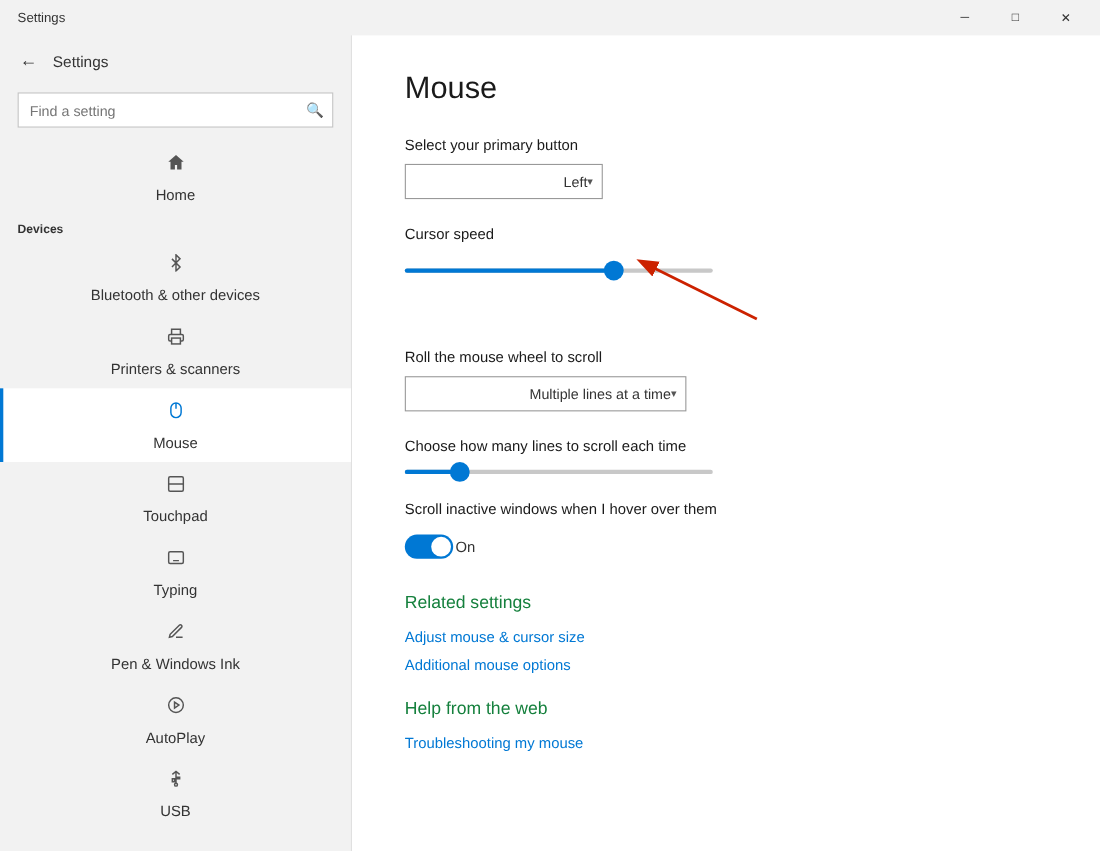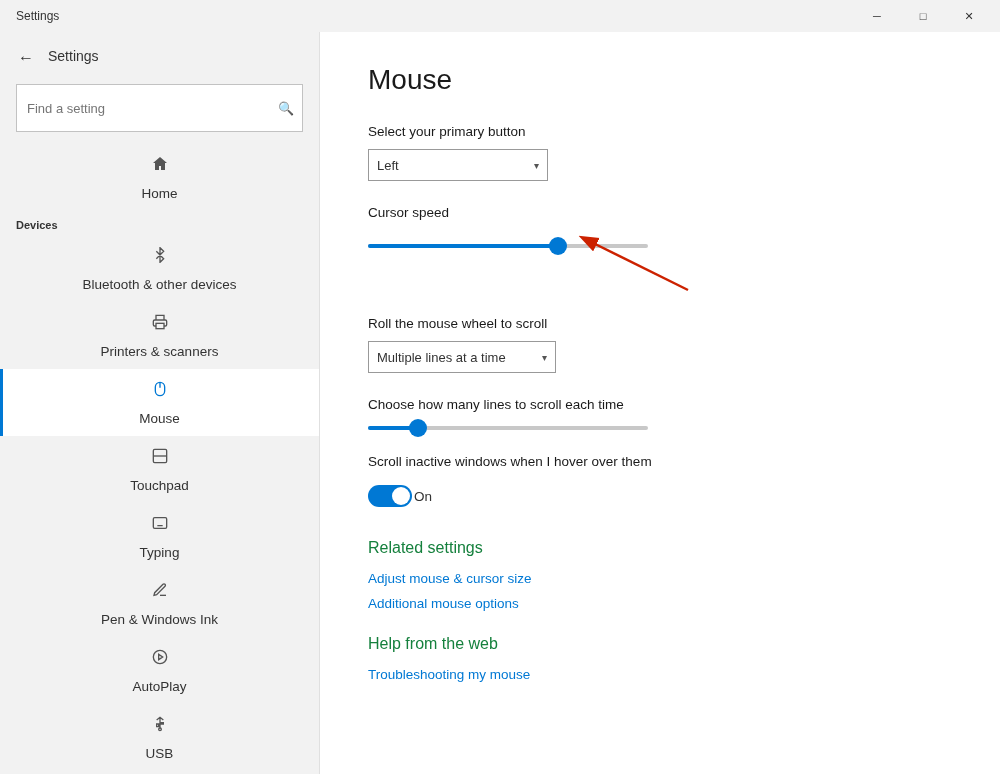--- a/index.html
+++ b/index.html
@@ -84,21 +84,21 @@
       font-size: 14px;
       color: #333;
       font-weight: 400;
     }
     .search-box {
       margin: 4px 16px 12px 16px;
       position: relative;
     }
     .search-input {
       width: 100%;
-      height: 48px;
+      height: 32px;
       border: 1px solid #c2c2c2;
       background: #fff;
       padding: 0 32px 0 10px;
       font-size: 13px;
       color: #333;
       outline: none;
     }
     .search-icon {
       position: absolute;
       right: 8px;
@@ -162,21 +162,21 @@
     .setting-label {
       font-size: 13.5px;
       color: #1a1a1a;
       margin-bottom: 10px;
     }
 
     
     .dropdown-btn {
       display: flex;
       align-items: center;
-      justify-content: space-between;
+      justify-content: flex-end;
       width: 180px;
       height: 32px;
       border: 1px solid #999;
       background: #fff;
       padding: 0 8px;
       font-size: 13px;
       cursor: pointer;
       color: #333;
       margin-bottom: 24px;
     }
@@ -411,21 +411,21 @@
               <polygon points="0 0, 8 3, 0 6" fill="#cc2200"></polygon>
             </marker>
           </defs>
           <line x1="200" y1="70" x2="95" y2="18" stroke="#cc2200" stroke-width="2.5" marker-end="url(#arrowhead)"></line>
         </svg>
       </div>
     </div>
 
     <div class="divider-section" style="margin-top:64px;">
       <div class="setting-label">Roll the mouse wheel to scroll</div>
-      <button class="dropdown-btn" style="width:188px;">
+      <button class="dropdown-btn" style="width:256px;">
         <span>Multiple lines at a time</span>
         <span class="dropdown-arrow">▾</span>
       </button>
     </div>
 
     <div class="slider-section">
       <div class="setting-label">Choose how many lines to scroll each time</div>
       <div class="slider-track">
         <div class="slider-fill" style="width:18%"></div>
         <div class="slider-thumb" style="left:18%"></div>

